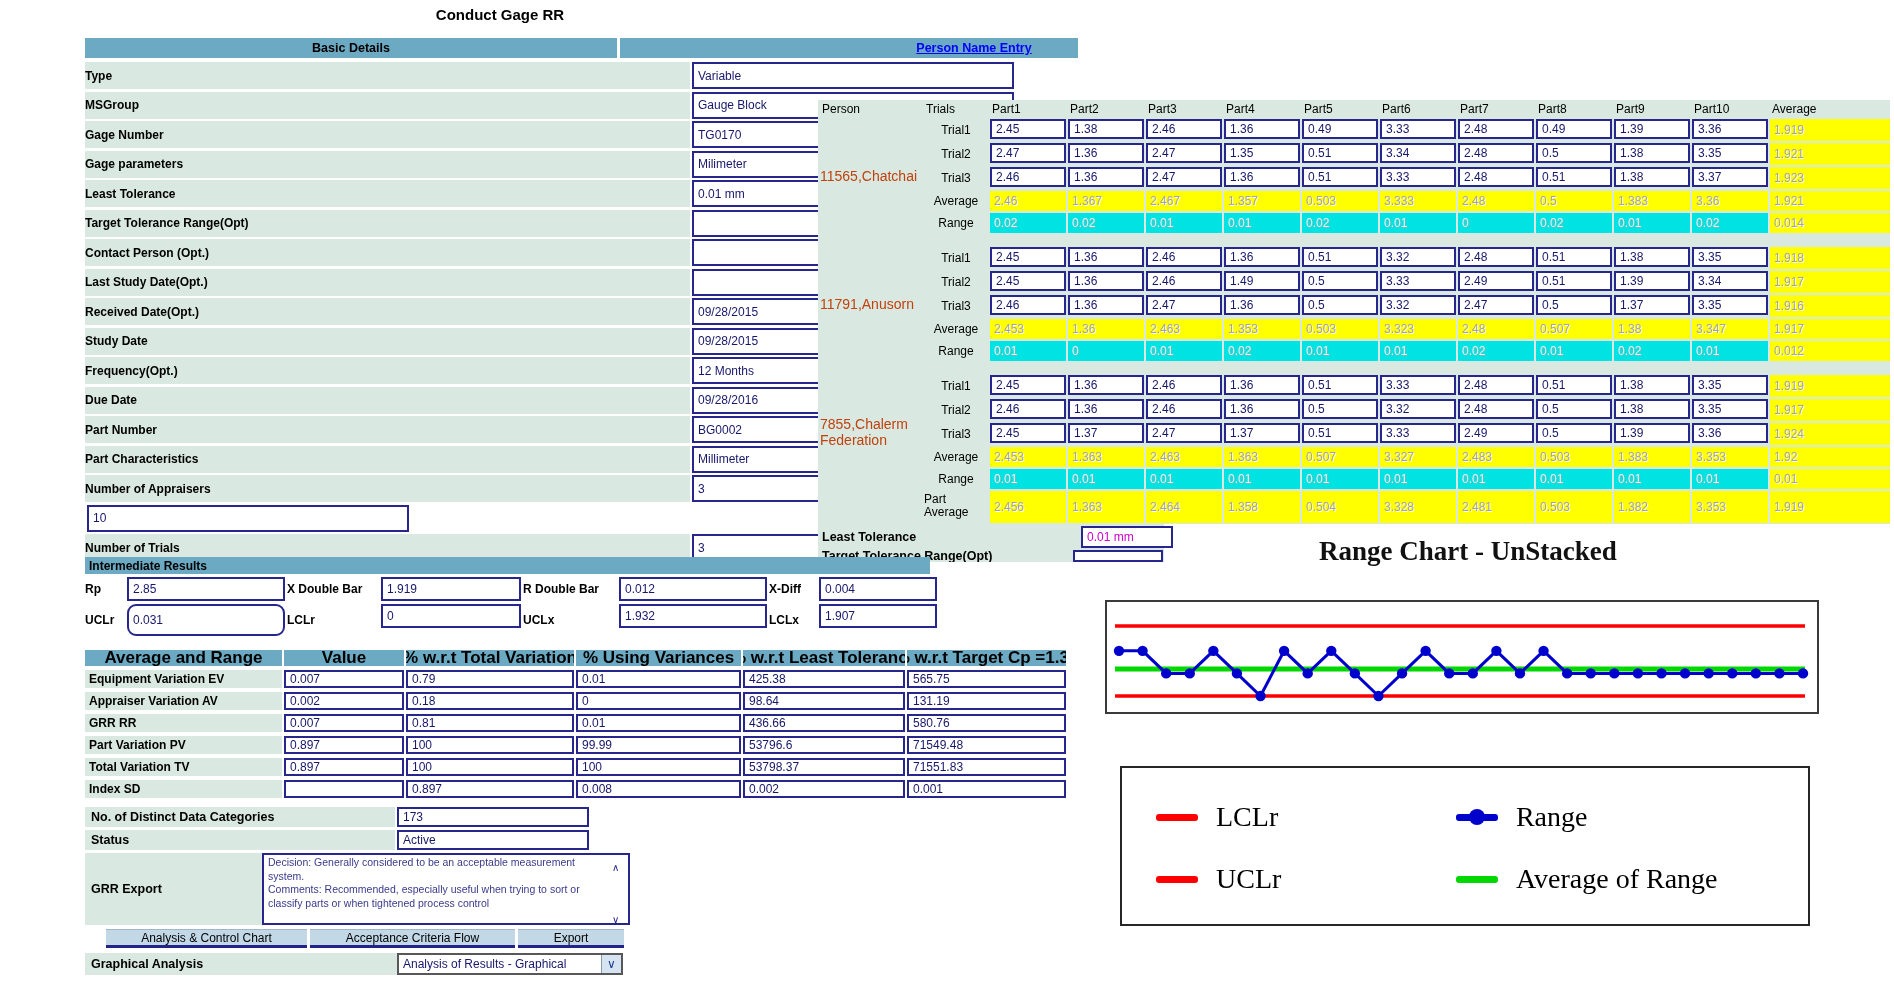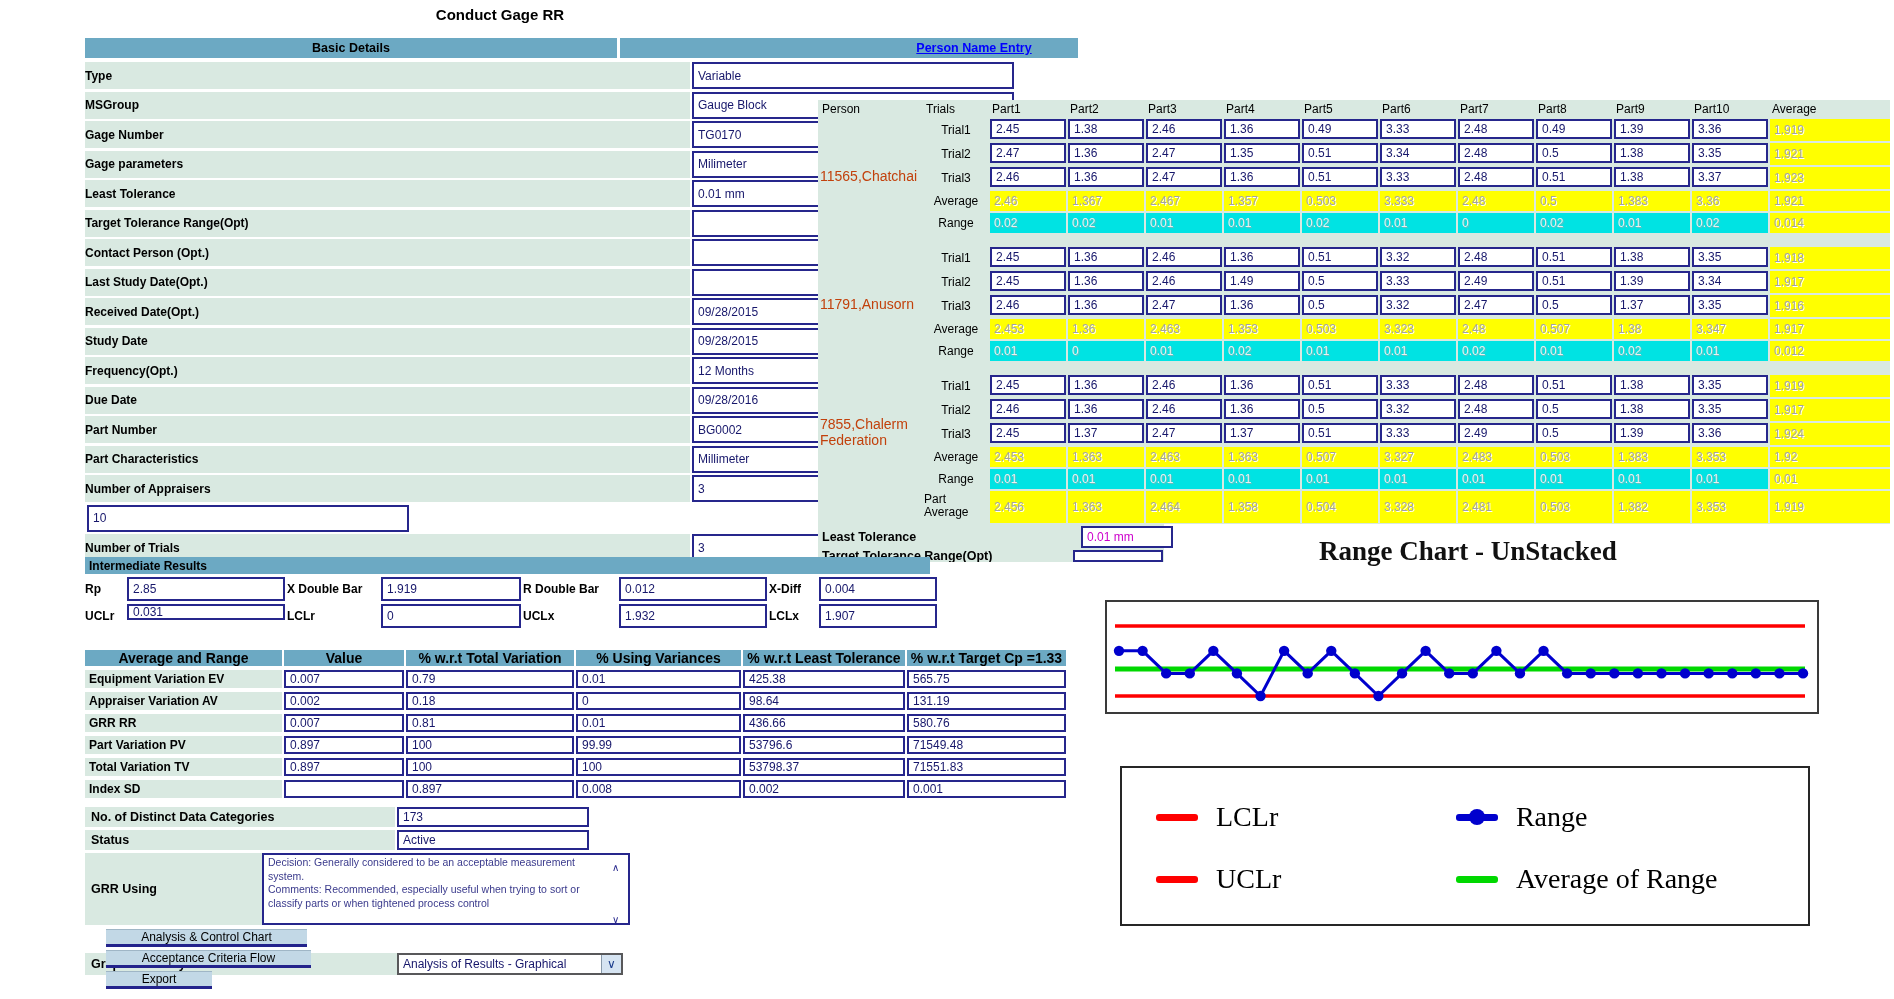--- a/index.html
+++ b/index.html
@@ -20,21 +20,21 @@
   .thead{font-size:12px;color:#000;display:flex;align-items:flex-start;padding-left:2px}
   .tlabel{font-size:12px;color:#000;display:flex;align-items:center;justify-content:center;text-align:center;line-height:1.05}
   .tin{height:20px}
   .ycell{background:#FFFF00;color:#A3A3A3;text-shadow:1px 1px 0 #ffffff;font-size:12px;display:flex;align-items:center;padding:0 4px;overflow:hidden}
   .ccell{background:#00E3E3;color:#EFEFEF;text-shadow:1px 1px 1px #79b8b8;font-size:12px;display:flex;align-items:center;padding:0 4px;overflow:hidden}
   .pcell{grid-row:1 / span 5;font-size:14px;color:#c2410c;display:flex;align-items:center;line-height:1.15}
   .bar-title{display:flex;align-items:center;padding-left:4px;font-size:12px;font-weight:bold;color:#000}
   .igrid{display:grid;grid-template-columns:40px 158px 92px 140px 94px 148px 48px 118px;column-gap:2px;row-gap:3px}
   .ilabel{font-size:12px;font-weight:bold;color:#000;display:flex;align-items:center}
   .vgrid{display:grid;grid-template-columns:197px 120px 168px 165px 162px 159px;column-gap:2px;row-gap:4px}
-  .vhead{background:#6CA9C3;font-size:14px;font-weight:bold;color:#000;display:flex;align-items:center;justify-content:center;height:16px;overflow:hidden;white-space:nowrap}
+  .vhead{background:#6CA9C3;font-size:17px;font-weight:bold;color:#000;display:flex;align-items:center;justify-content:center;height:16px;overflow:hidden;white-space:nowrap}
   .vlabel{background:#D9E9E1;font-size:12px;font-weight:bold;color:#000;display:flex;align-items:center;padding-left:4px;height:18px;white-space:nowrap}
   .vin{height:18px}
   .rlabel{display:flex;align-items:center;padding-left:6px;font-size:12.5px;font-weight:bold;color:#000}
   .grr-text{position:absolute;left:177px;top:0;width:368px;height:72px;background:#fff;border:2px solid #26268C;color:#3A3A8C;font-size:10.5px;line-height:1.3;padding:1px 20px 1px 4px;white-space:pre-wrap;overflow:hidden}
   .scroll-ic{position:absolute;right:3px;font-size:10px;color:#26268C;line-height:10px;cursor:pointer}
   .btn{background:#C2D8E6;border-top:1px solid #9FB6C6;border-bottom:3px solid #23238C;font-size:12px;color:#000;display:flex;align-items:center;justify-content:center;cursor:pointer}
   .select{display:flex;align-items:center;border:2px solid #58585A;background:#fff;font-size:12px;color:#17176B;padding-left:4px;position:relative;cursor:pointer}
   .sel-arrow{position:absolute;right:0;top:0;bottom:0;width:20px;background:#D6E4F2;border-left:1px solid #8899AA;display:flex;align-items:center;justify-content:center;font-size:12px;color:#1B3C8C}
   .chart-title{font-family:"Liberation Serif",serif;font-size:27px;font-weight:600;color:#111;text-align:center}
   .chart-box{border:2px solid #3A3A3A;background:#fff}
@@ -366,21 +366,21 @@
   <div id="intermediate-grid" class="abs igrid z3" style="left:85px;top:577px;width:852px;">
       <div class="ilabel">Rp</div>
       <div class="ibox" style="height: 24px;">2.85</div>
       <div class="ilabel">X Double Bar</div>
       <div class="ibox" style="height: 24px;">1.919</div>
       <div class="ilabel">R Double Bar</div>
       <div class="ibox" style="height: 24px;">0.012</div>
       <div class="ilabel">X-Diff</div>
       <div class="ibox" style="height: 24px;">0.004</div>
       <div class="ilabel">UCLr</div>
-      <div class="ibox" style="height: 16px;">0.031</div>
+      <div class="ibox" style="height: 32px; border-radius: 9px;">0.031</div>
       <div class="ilabel">LCLr</div>
       <div class="ibox" style="height: 24px;">0</div>
       <div class="ilabel">UCLx</div>
       <div class="ibox" style="height: 24px;">1.932</div>
       <div class="ilabel">LCLx</div>
       <div class="ibox" style="height: 24px;">1.907</div>
     </div>
 
   <div id="variance-table" class="abs z1" style="left:85px;top:650px;width:981px;">
       <div class="vgrid">
@@ -430,33 +430,33 @@
         <div class="ibox vin">0.001</div>
       </div>
     </div>
 
   <div class="abs glabel rlabel" style="left:85px;top:807px;width:310px;height:20px;">No. of Distinct Data Categories</div>
   <div class="abs ibox" style="left:397px;top:807px;width:192px;height:20px;">173</div>
   <div class="abs glabel rlabel" style="left:85px;top:830px;width:310px;height:20px;">Status</div>
   <div class="abs ibox" style="left:397px;top:830px;width:192px;height:20px;">Active</div>
 
   <div class="abs glabel z1" style="left:85px;top:853px;width:545px;height:72px;">
-    <div class="rlabel" style="width:175px;height:72px;">GRR Using</div>
+    <div class="rlabel" style="width:175px;height:72px;">GRR Export</div>
     <div class="grr-text">Decision: Generally considered to be an acceptable measurement system.
 Comments: Recommended, especially useful when trying to sort or classify parts or when tightened process control</div>
     <span class="scroll-ic" style="top:855px;right:1318px;"></span>
     <div class="abs" style="left:527px;top:4px;">
       <span class="scroll-ic" style="position:static;">∧</span>
     </div>
     <div class="abs" style="left:527px;top:56px;">
       <span class="scroll-ic" style="position:static;">∨</span>
     </div>
   </div>
 
-  <div id="action-buttons" class="abs z1" style="left:106px;top:929px;height:19px;display:flex;gap:3px;flex-direction:column;">
+  <div id="action-buttons" class="abs z1" style="left:106px;top:929px;height:19px;display:flex;gap:3px;">
       <div class="btn" style="width: 201px;">Analysis &amp; Control Chart</div>
       <div class="btn" style="width: 205px;">Acceptance Criteria Flow</div>
       <div class="btn" style="width: 106px;">Export</div>
     </div>
 
   <div class="abs glabel rlabel" style="left:85px;top:953px;width:340px;height:22px;">Graphical Analysis</div>
   <div class="abs select" style="left:397px;top:953px;width:226px;height:22px;">
     <span>Analysis of Results - Graphical</span>
     <span class="sel-arrow">∨</span>
   </div>

